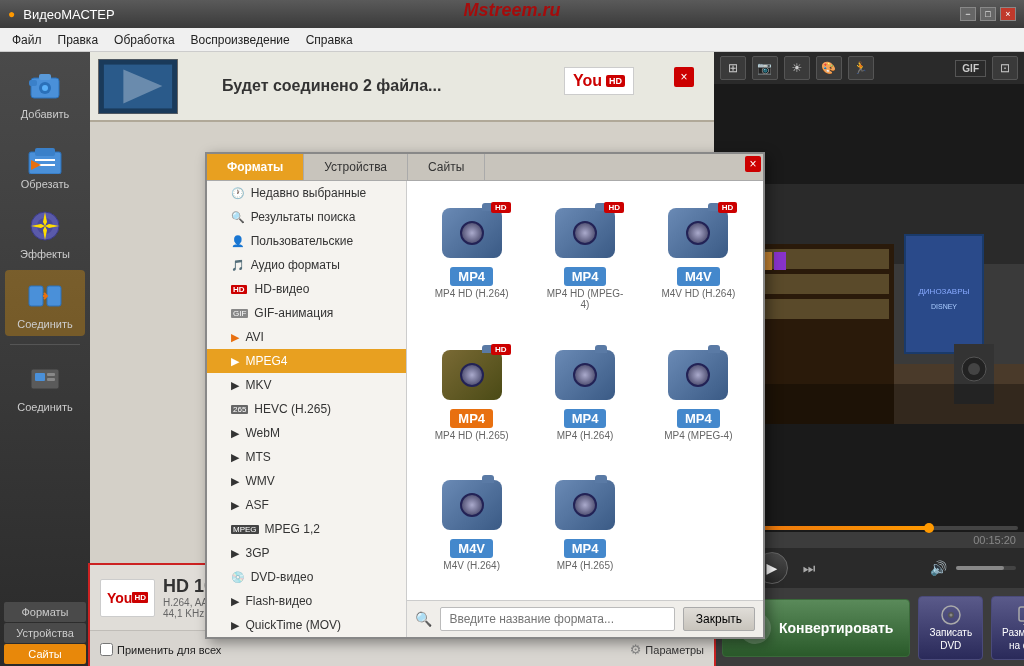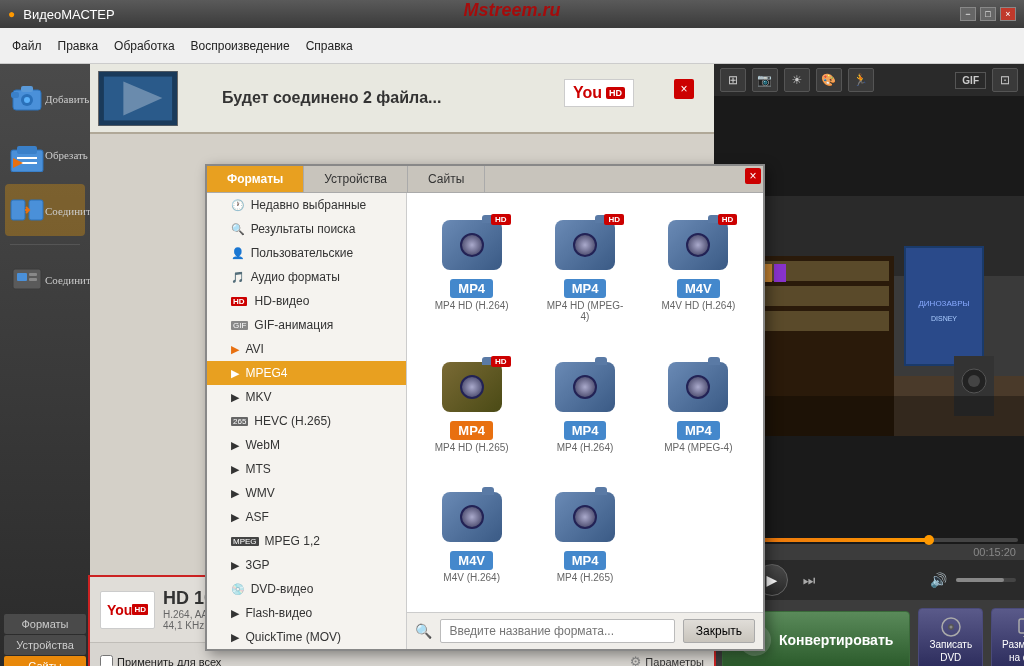--- a/index.html
+++ b/index.html
@@ -5,26 +5,26 @@
     * { box-sizing: border-box; margin: 0; padding: 0; }
     body { font-family: 'Segoe UI', Tahoma, Geneva, Verdana, sans-serif; background: #3c3c3c; font-size: 12px; color: #222; width: 1024px; height: 666px; overflow: hidden; }
     
     
     .title-bar { background: linear-gradient(to bottom, #5a5a5a, #3a3a3a); height: 28px; display: flex; align-items: center; padding: 0 8px; color: #fff; font-size: 12px; }
     .title-bar-controls { display: flex; gap: 4px; }
     .title-bar-btn { width: 16px; height: 14px; background: #666; border: 1px solid #888; color: #fff; font-size: 9px; display: flex; align-items: center; justify-content: center; cursor: pointer; }
     .title-bar-btn.close { background: #c0392b; }
 
     
-    .menu-bar { background: #f0f0f0; height: 36px; display: flex; align-items: center; padding: 0 4px; border-bottom: 1px solid #ccc; }
+    .menu-bar { background: #f0f0f0; height: 24px; display: flex; align-items: center; padding: 0 4px; border-bottom: 1px solid #ccc; }
     .menu-item { padding: 2px 8px; font-size: 12px; cursor: pointer; color: #222; }
 
     
     .main-container { display: flex; height: calc(666px - 50px); }
-    .sidebar-item { display: flex; flex-direction: row; align-items: center; cursor: pointer; padding: 6px 4px; border-radius: 4px; width: 80px; color: #ddd; font-family: Liberation Serif, serif; }
+    .sidebar-item { display: flex; flex-direction: column; align-items: center; cursor: pointer; padding: 6px 4px; border-radius: 4px; width: 80px; color: #ddd; }
     .sidebar-item.active { background: rgba(255,165,0,0.3); }
     .sidebar-icon { width: 40px; height: 40px; display: flex; align-items: center; justify-content: center; }
     .sidebar-label { font-size: 11px; color: #ccc; margin-top: 2px; text-align: center; }
     .sidebar-divider { width: 70px; height: 1px; background: #555; margin: 4px 0; }
     .sidebar-tab { padding: 4px 8px; font-size: 11px; color: #ccc; cursor: pointer; background: #4a4a4a; border-radius: 2px; text-align: center; }
     .sidebar-tab.active { background: #e8880a; color: #fff; }
 
     
     .center-content { flex: 1; display: flex; flex-direction: column; background: #d4d0c8; }
 
@@ -163,20 +163,33 @@
               <rect x="2" y="14" width="32" height="22" rx="2" fill="#4a90d9" stroke="#2a70b9" stroke-width="1"></rect>
               <rect x="8" y="10" width="20" height="8" rx="2" fill="#3a80c9"></rect>
               <line x1="8" y1="22" x2="28" y2="22" stroke="#fff" stroke-width="2"></line>
               <line x1="8" y1="27" x2="28" y2="27" stroke="#fff" stroke-width="2"></line>
               <polygon points="4,22 4,32 14,27" fill="#e87010"></polygon>
             </svg>
           </div>
           <span class="sidebar-label">Обрезать</span>
         </div>
 
+        <div class="sidebar-item">
+          <div class="sidebar-icon">
+            <svg width="36" height="36" viewBox="0 0 36 36">
+              <circle cx="18" cy="18" r="14" fill="#5a5aaa" stroke="#3a3a88" stroke-width="1"></circle>
+              <circle cx="18" cy="18" r="8" fill="#4a4a99"></circle>
+              <path d="M18 4 L20 14 L18 18 L16 14 Z" fill="#ffdd00"></path>
+              <path d="M32 18 L22 20 L18 18 L22 16 Z" fill="#ffdd00"></path>
+              <path d="M18 32 L16 22 L18 18 L20 22 Z" fill="#ffdd00"></path>
+              <path d="M4 18 L14 16 L18 18 L14 20 Z" fill="#ffdd00"></path>
+            </svg>
+          </div>
+          <span class="sidebar-label">Эффекты</span>
+        </div>
 
         <div class="sidebar-item active">
           <div class="sidebar-icon">
             <svg width="36" height="36" viewBox="0 0 36 36">
               <rect x="2" y="8" width="14" height="20" rx="2" fill="#4a90d9" stroke="#2a70b9" stroke-width="1"></rect>
               <rect x="20" y="8" width="14" height="20" rx="2" fill="#4a90d9" stroke="#2a70b9" stroke-width="1"></rect>
               <path d="M16 18 L20 18 M17 15 L20 18 L17 21" stroke="#e87010" stroke-width="2" fill="none"></path>
             </svg>
           </div>
           <span class="sidebar-label">Соединить</span>

